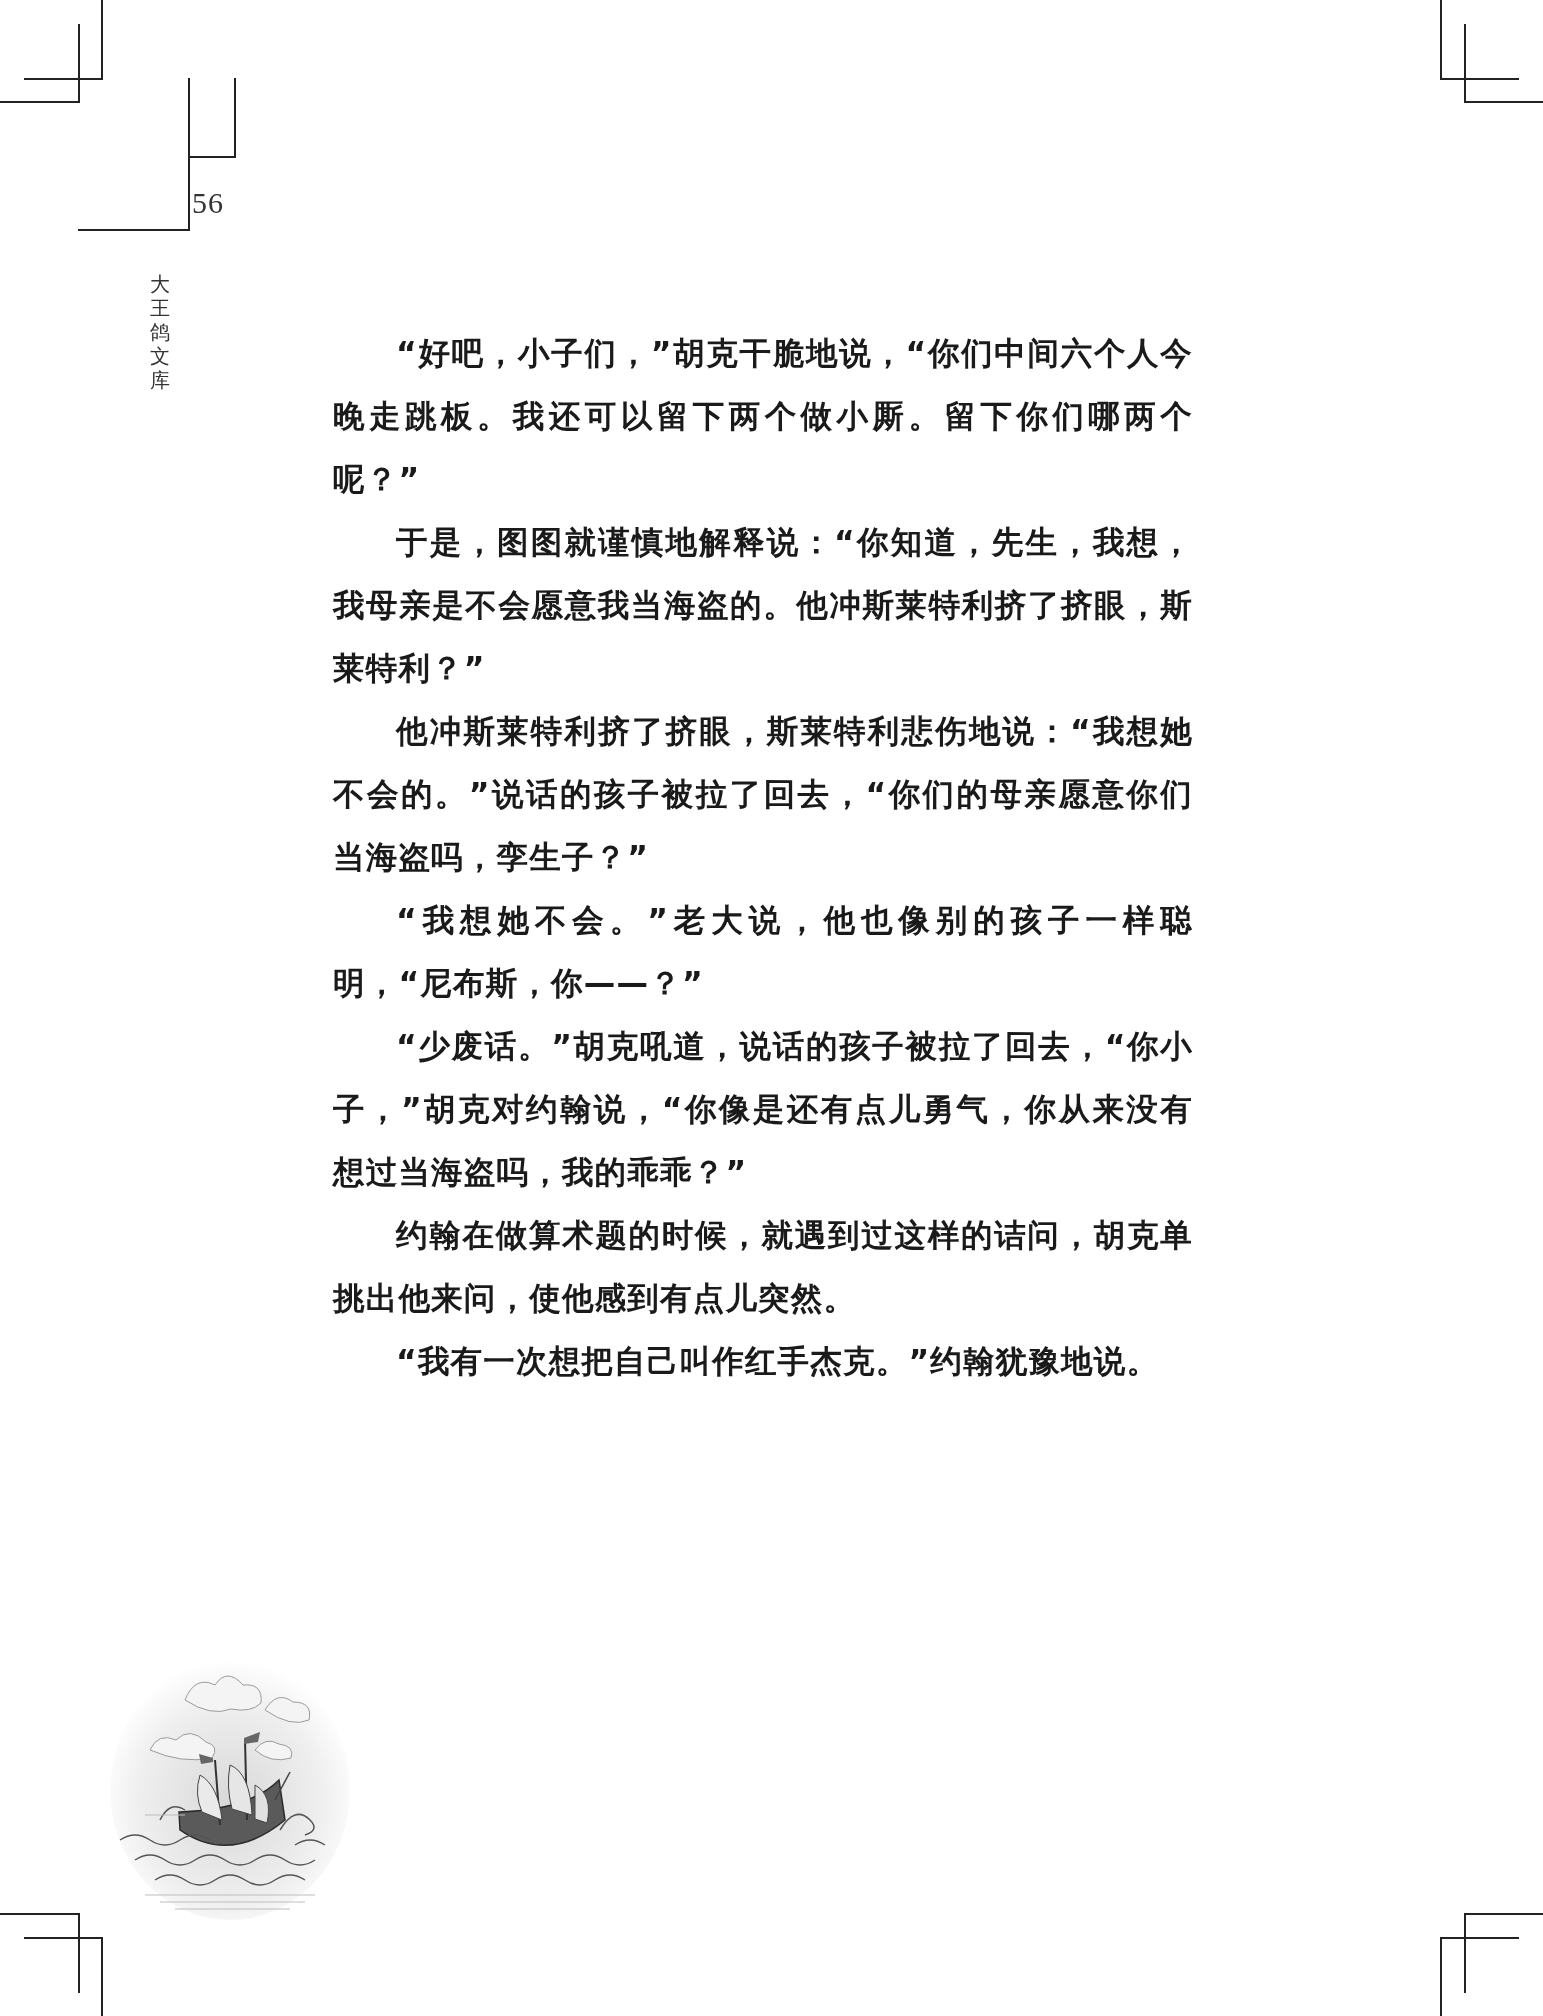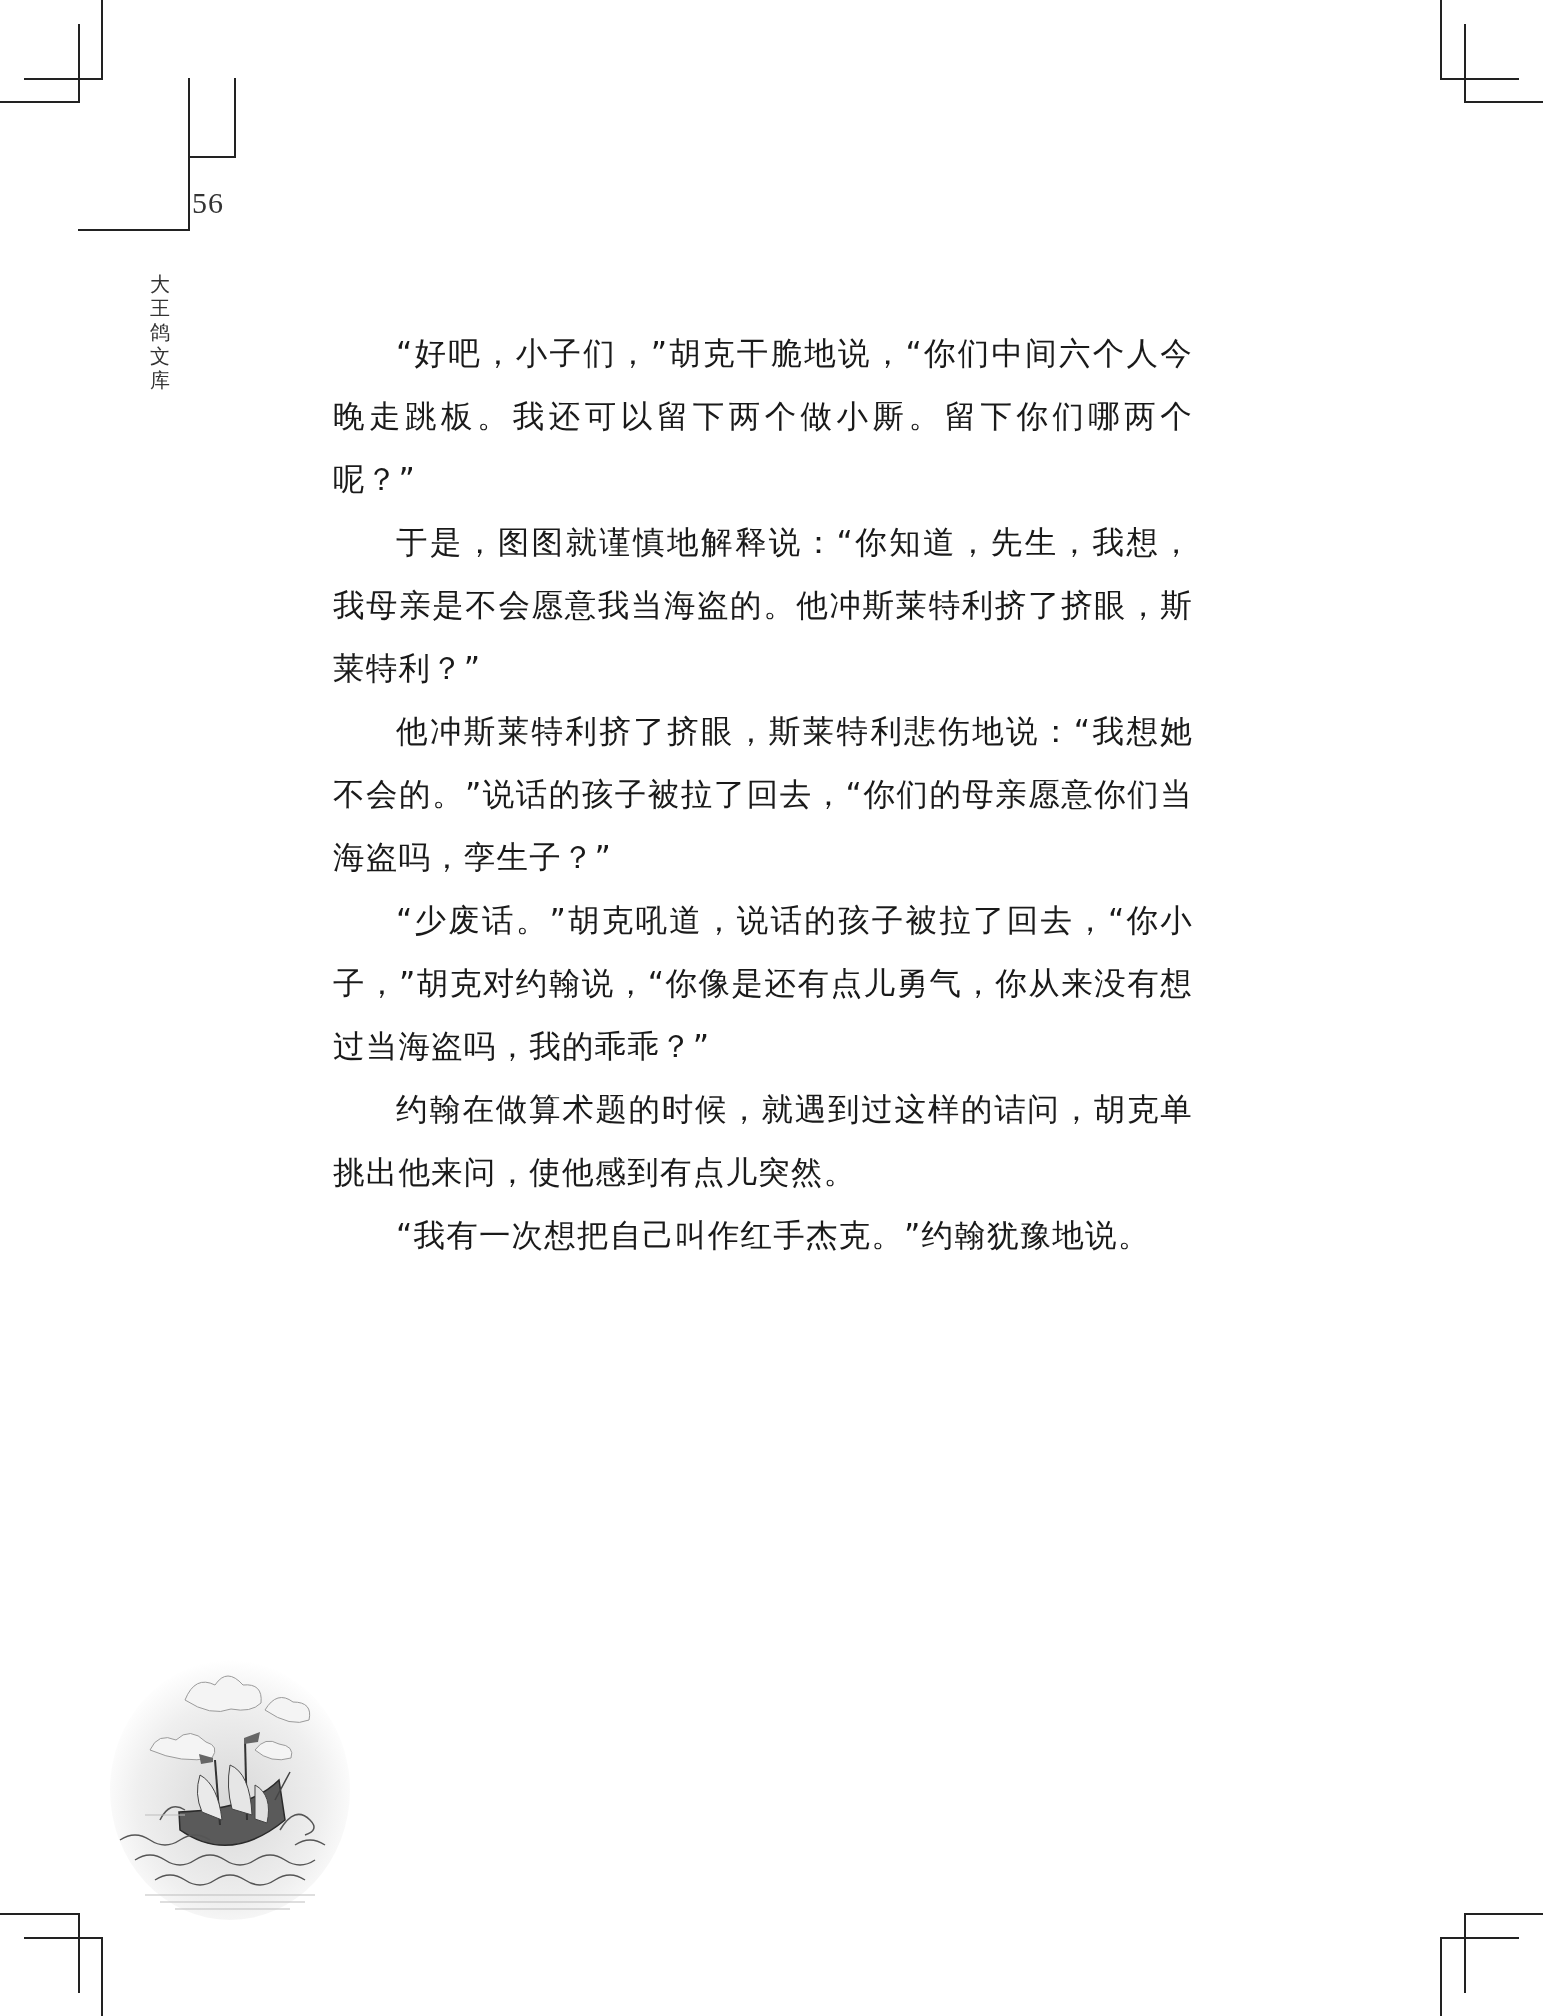--- a/index.html
+++ b/index.html
@@ -8,21 +8,21 @@
   .ln { position:absolute; background:#222; }
   .h { height:2px; }
   .v { width:2px; }
   #page-number { position:absolute; left:192px; top:186px; font-family:"Liberation Serif","DejaVu Serif",serif;
                  font-size:30px; color:#333; letter-spacing:1px; }
   #series-name { position:absolute; left:148px; top:272px; width:24px; font-size:20px; line-height:24px;
                  color:#333; text-align:center; }
   #series-name span { display:block; }
   #body-text { position:absolute; left:333px; top:322px; width:860px; }
   .para { font-size:31.5px; line-height:63px; margin:0; letter-spacing:1.2px; text-align:justify;
-          word-break:break-all; }
+          word-break:break-all;font-weight:bold; }
   .para.indent { text-indent:2em; }
   #illustration { position:absolute; left:105px; top:1640px; width:250px; height:280px; }
 </style>
 </head>
 <body>
 
 <div>
   <div class="ln v" style="left:101px;top:0;height:79px;"></div>
   <div class="ln h" style="left:24px;top:78px;width:79px;"></div>
   <div class="ln v" style="left:78px;top:24px;height:79px;"></div>
@@ -64,20 +64,21 @@
   <span>王</span>
   <span>鸽</span>
   <span>文</span>
   <span>库</span>
 </div>
 
 <div id="body-text">
   <p class="para indent">“好吧，小子们，”胡克干脆地说，“你们中间六个人今晚走跳板。我还可以留下两个做小厮。留下你们哪两个呢？”</p>
   <p class="para indent">于是，图图就谨慎地解释说：“你知道，先生，我想，我母亲是不会愿意我当海盗的。他冲斯莱特利挤了挤眼，斯莱特利？”</p>
   <p class="para indent">他冲斯莱特利挤了挤眼，斯莱特利悲伤地说：“我想她不会的。”说话的孩子被拉了回去，“你们的母亲愿意你们当海盗吗，孪生子？”</p>
+  <p class="para indent">“我想她不会。”老大说，他也像别的孩子一样聪明，“尼布斯，你——？”</p>
   <p class="para indent">“少废话。”胡克吼道，说话的孩子被拉了回去，“你小子，”胡克对约翰说，“你像是还有点儿勇气，你从来没有想过当海盗吗，我的乖乖？”</p>
   <p class="para indent">约翰在做算术题的时候，就遇到过这样的诘问，胡克单挑出他来问，使他感到有点儿突然。</p>
   <p class="para indent">“我有一次想把自己叫作红手杰克。”约翰犹豫地说。</p>
 </div>
 
 <div id="illustration">
   <svg width="250" height="280" viewBox="0 0 250 280">
     <defs>
       <radialGradient id="fade" cx="50%" cy="55%" r="55%">
         <stop offset="0%" stop-color="#d8d8d8"></stop>

